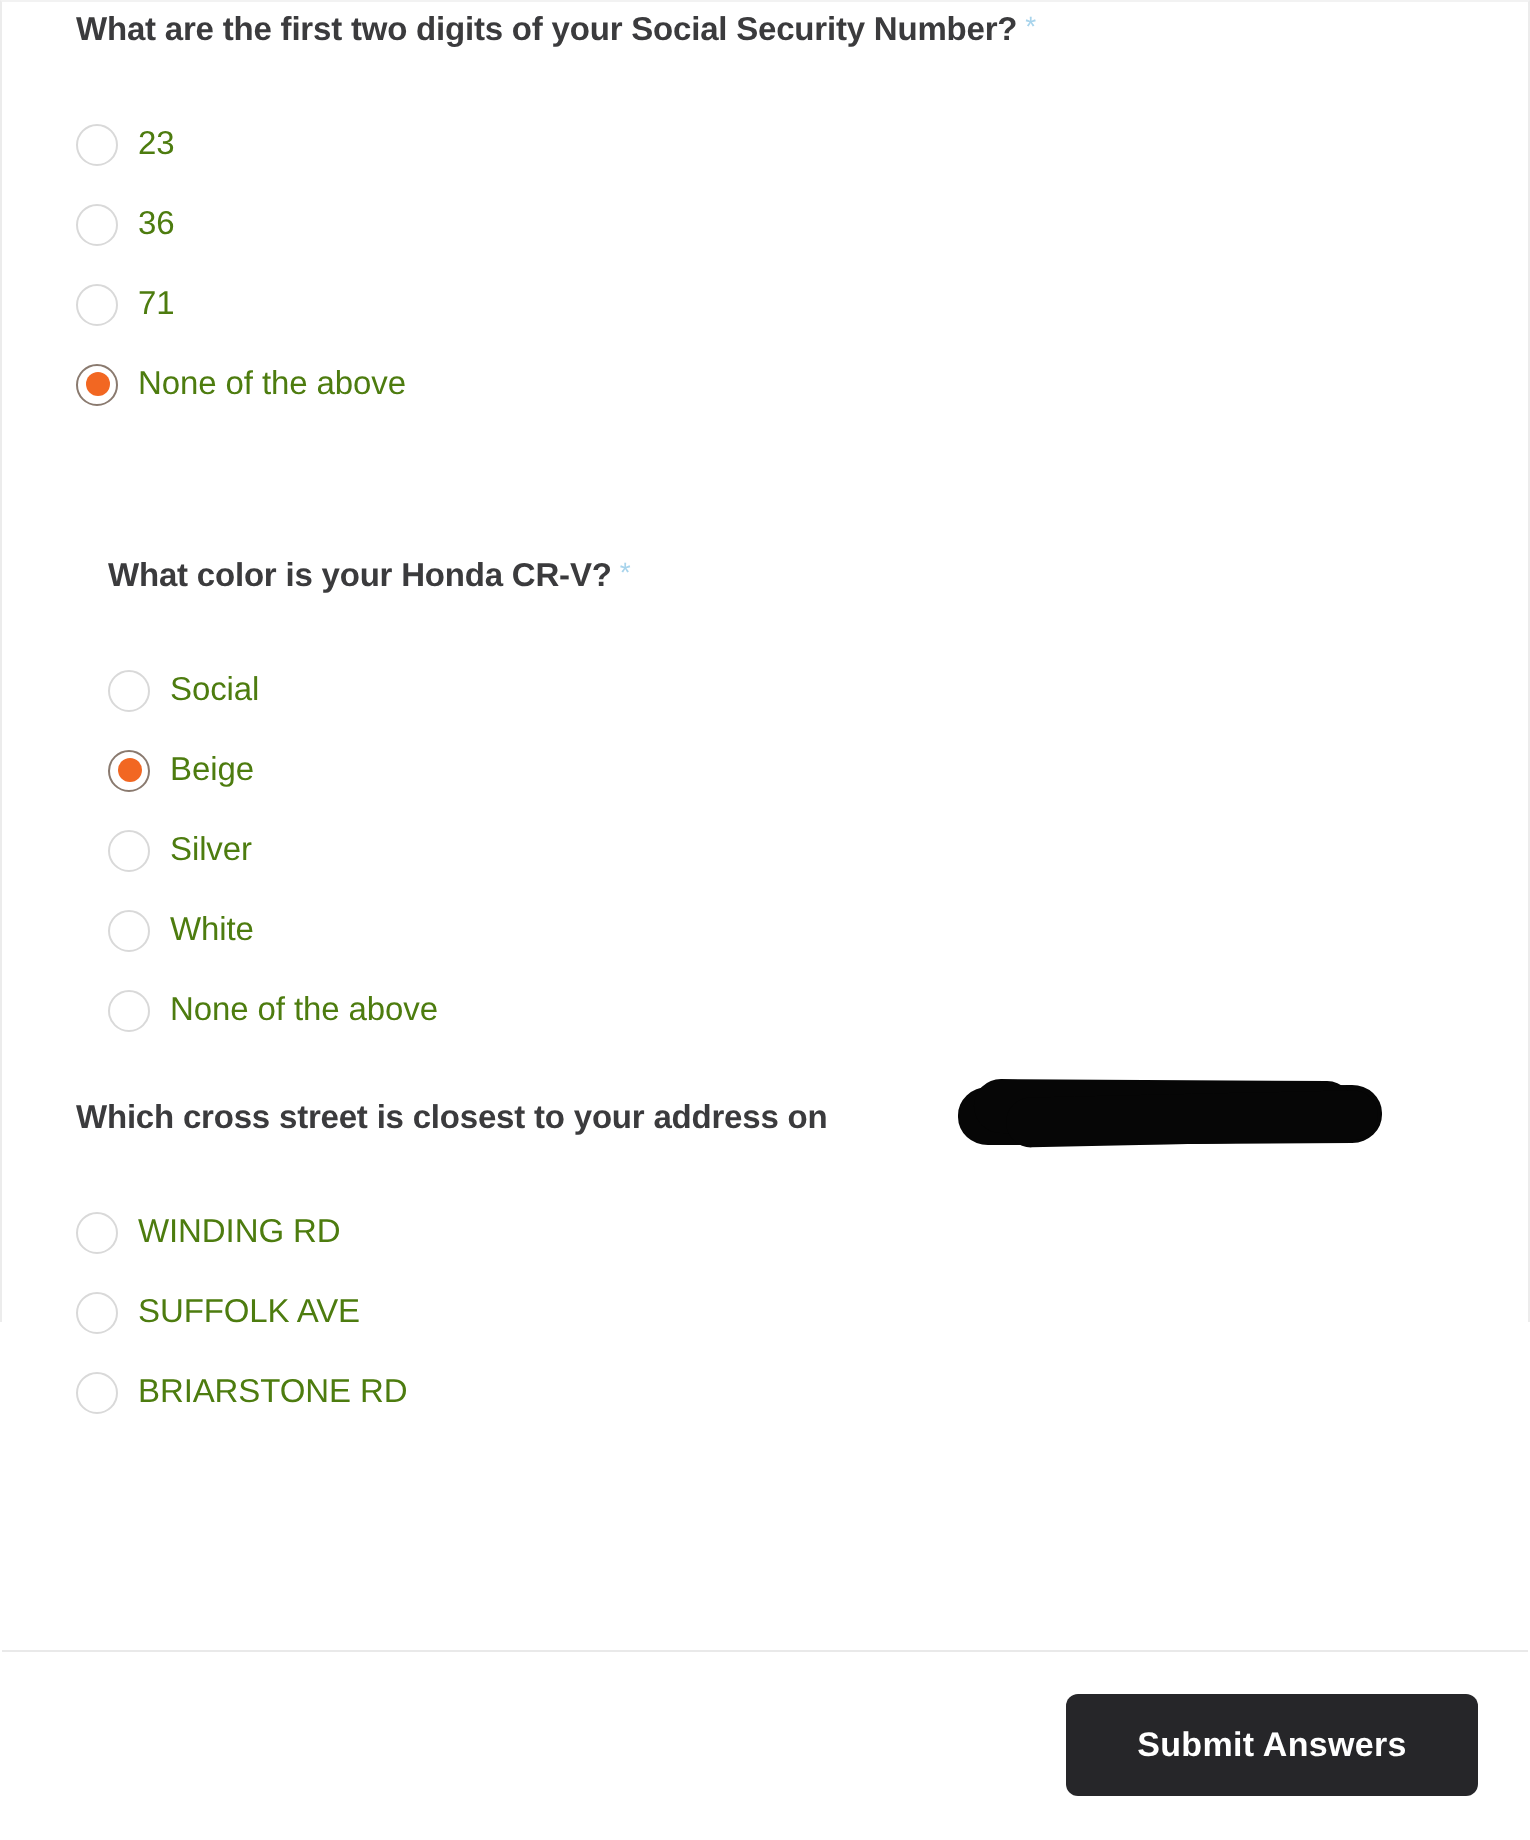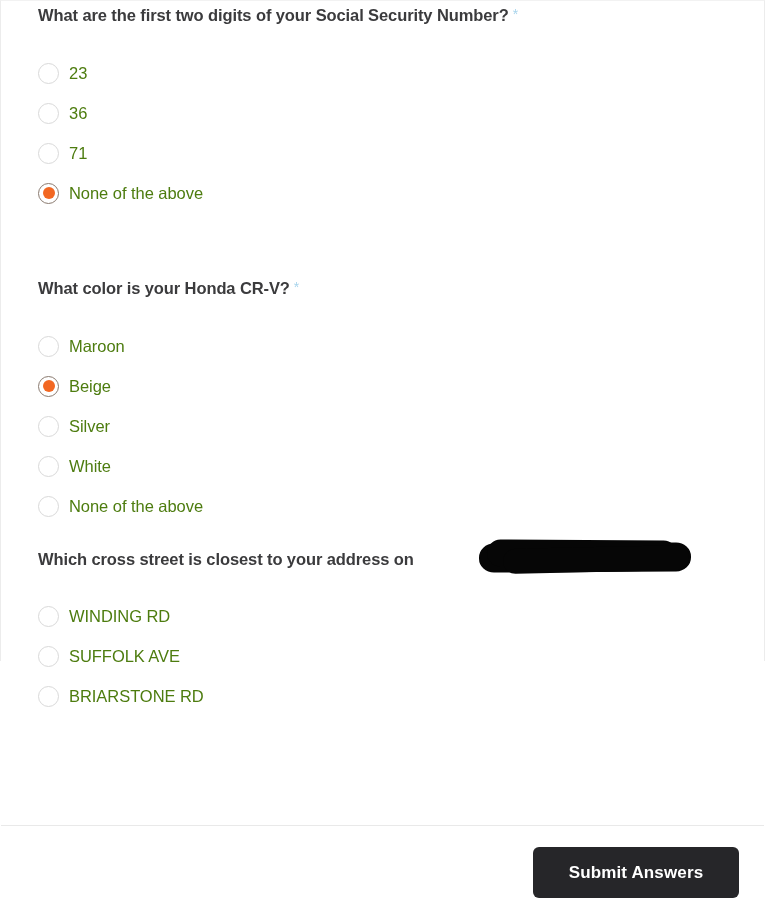--- a/index.html
+++ b/index.html
@@ -107,21 +107,21 @@
   .option-label {
     font-size: 16.5px;
     color: #4d7c0f;
     line-height: 20px;
     letter-spacing: -0.05px;
     white-space: nowrap;
   }
 
   
   #block-ssn    { top: 4px; }
-  #block-color  { top: 277px; }
+  #block-color  { top: 277px; margin-left: 16px; }
   #block-street { top: 548px; }
 
   .q-options-gap { height: 27px; }
 
   
   .redaction-bar {
     position: absolute;
     left: 478px;
     top: 542px;
     width: 212px;
@@ -222,21 +222,21 @@
     </div>
 
     <div class="question-block" id="block-color">
       <div class="question-title">
         <span>What color is your Honda CR-V?</span><span class="req-asterisk">*</span>
       </div>
       <div class="q-options-gap"></div>
       <ul class="options">
         <li class="option-row">
           <span class="radio"></span>
-          <span class="option-label">Maroon</span>
+          <span class="option-label">Social</span>
         </li>
         <li class="option-row">
           <span class="radio checked"></span>
           <span class="option-label">Beige</span>
         </li>
         <li class="option-row">
           <span class="radio"></span>
           <span class="option-label">Silver</span>
         </li>
         <li class="option-row">

